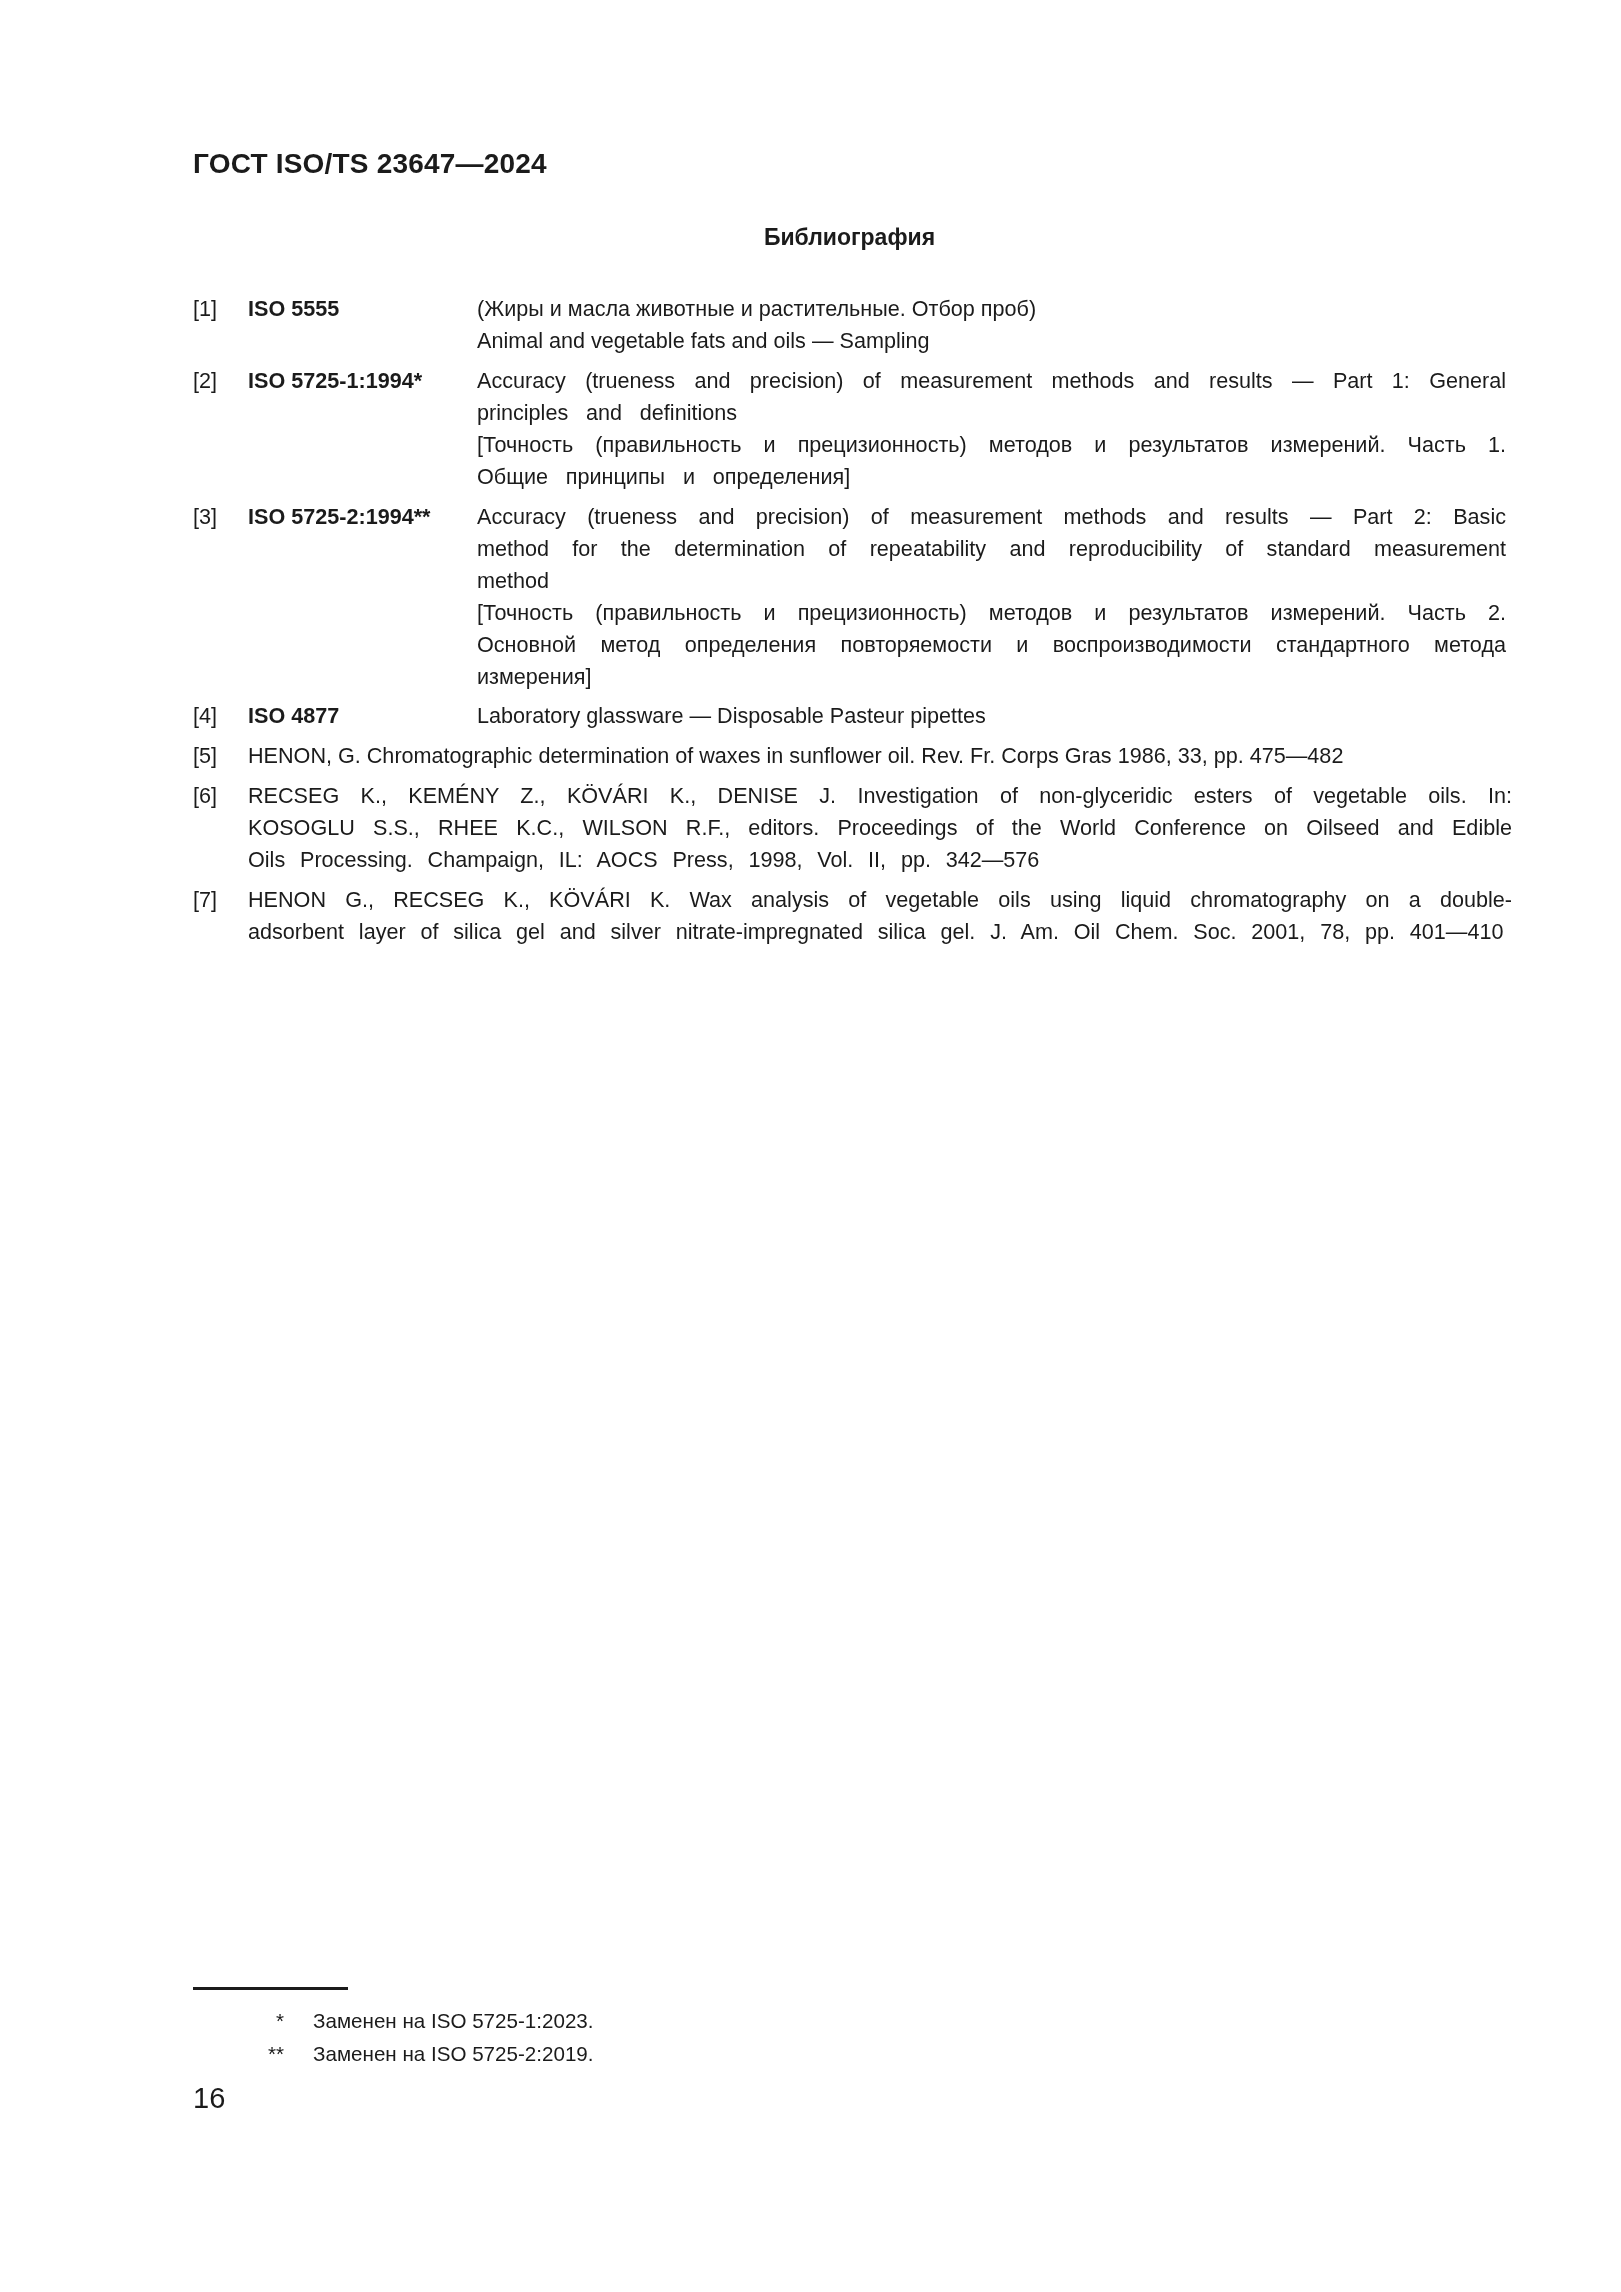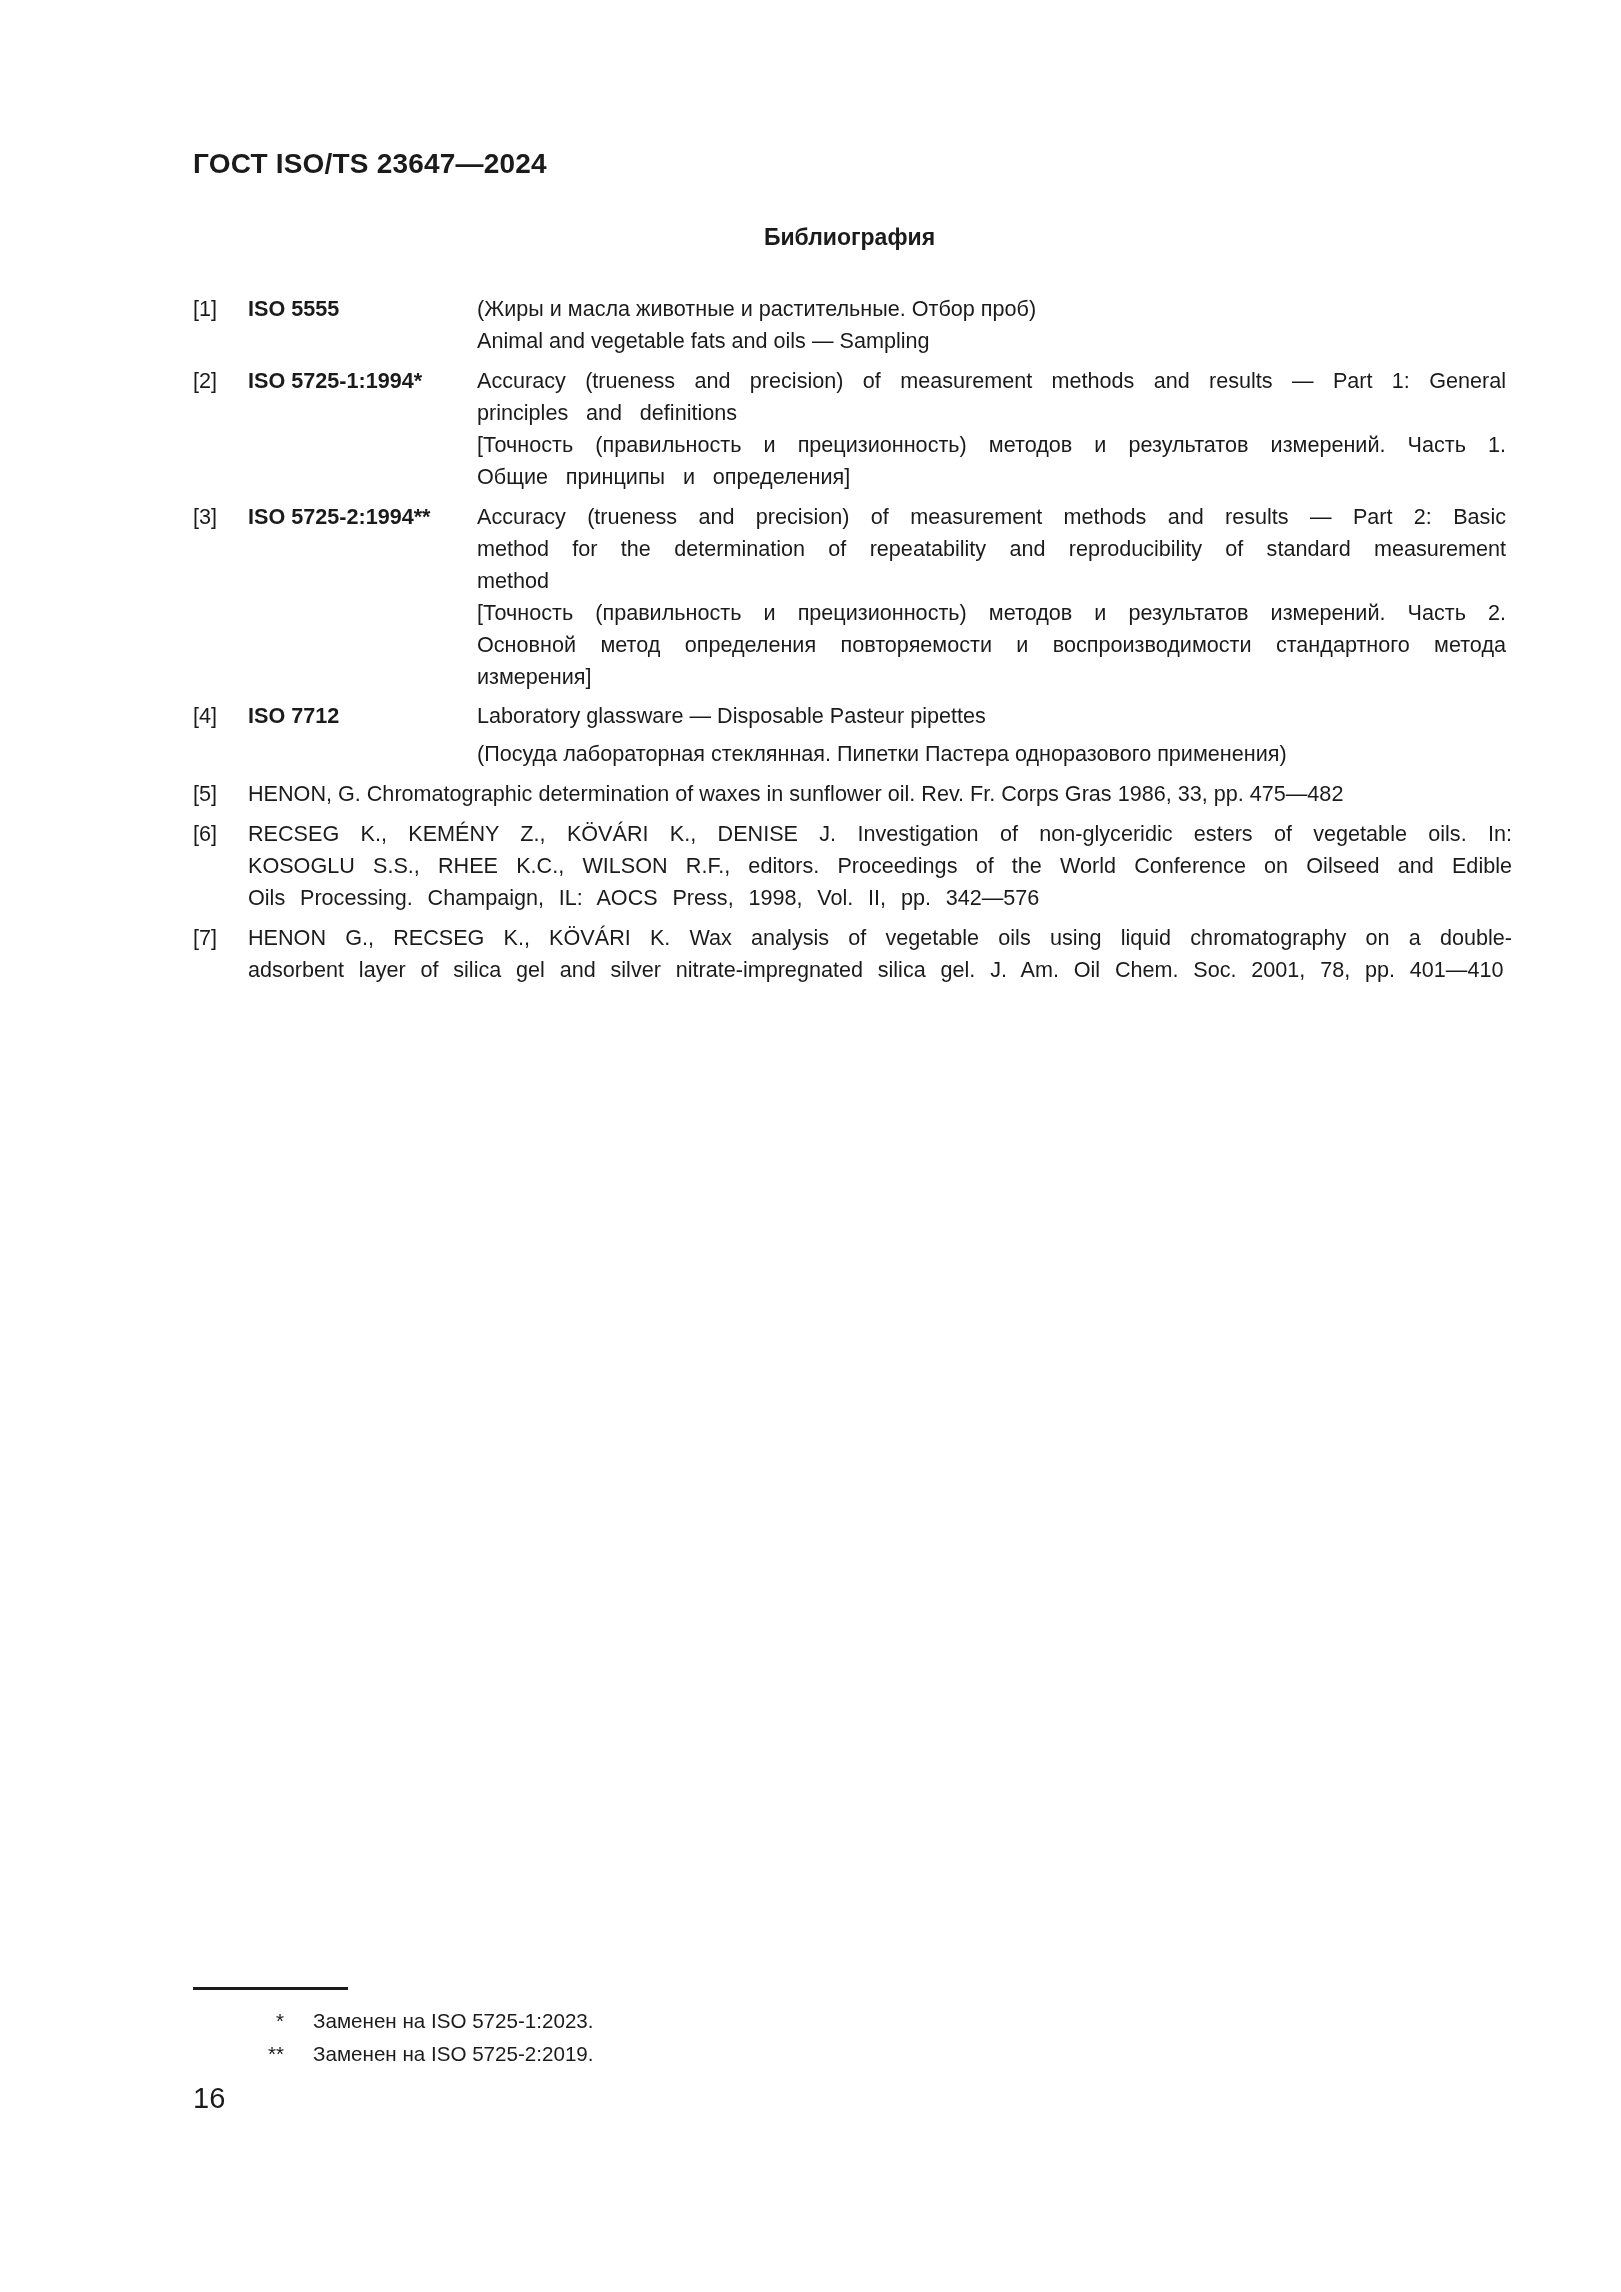--- a/index.html
+++ b/index.html
@@ -78,24 +78,23 @@
       <div class="ref">[3]</div>
       <div class="code">ISO 5725-2:1994**</div>
       <div class="desc">
         <p class="ws">Accuracy (trueness and precision) of measurement methods and results — Part 2: Basic method for the determination of repeatability and reproducibility of standard measurement method</p>
         <p class="ws">[Точность (правильность и прецизионность) методов и результатов измерений. Часть 2. Основной метод определения повторяемости и воспроизводимости стандартного метода измерения]</p>
       </div>
     </div>
 
     <div class="entry entry-coded">
       <div class="ref">[4]</div>
-      <div class="code">ISO 7712</div>
+      <div class="code">ISO 4877</div>
       <div class="desc">
         <p>Laboratory glassware — Disposable Pasteur pipettes</p>
-        <p class="ru-gap">(Посуда лабораторная стеклянная. Пипетки Пастера одноразового применения)</p>
       </div>
     </div>
 
     <div class="entry entry-plain">
       <div class="ref">[5]</div>
       <p class="text">HENON, G. Chromatographic determination of waxes in sunflower oil. Rev. Fr. Corps Gras 1986, 33, pp. 475—482</p>
     </div>
 
     <div class="entry entry-plain">
       <div class="ref">[6]</div>

